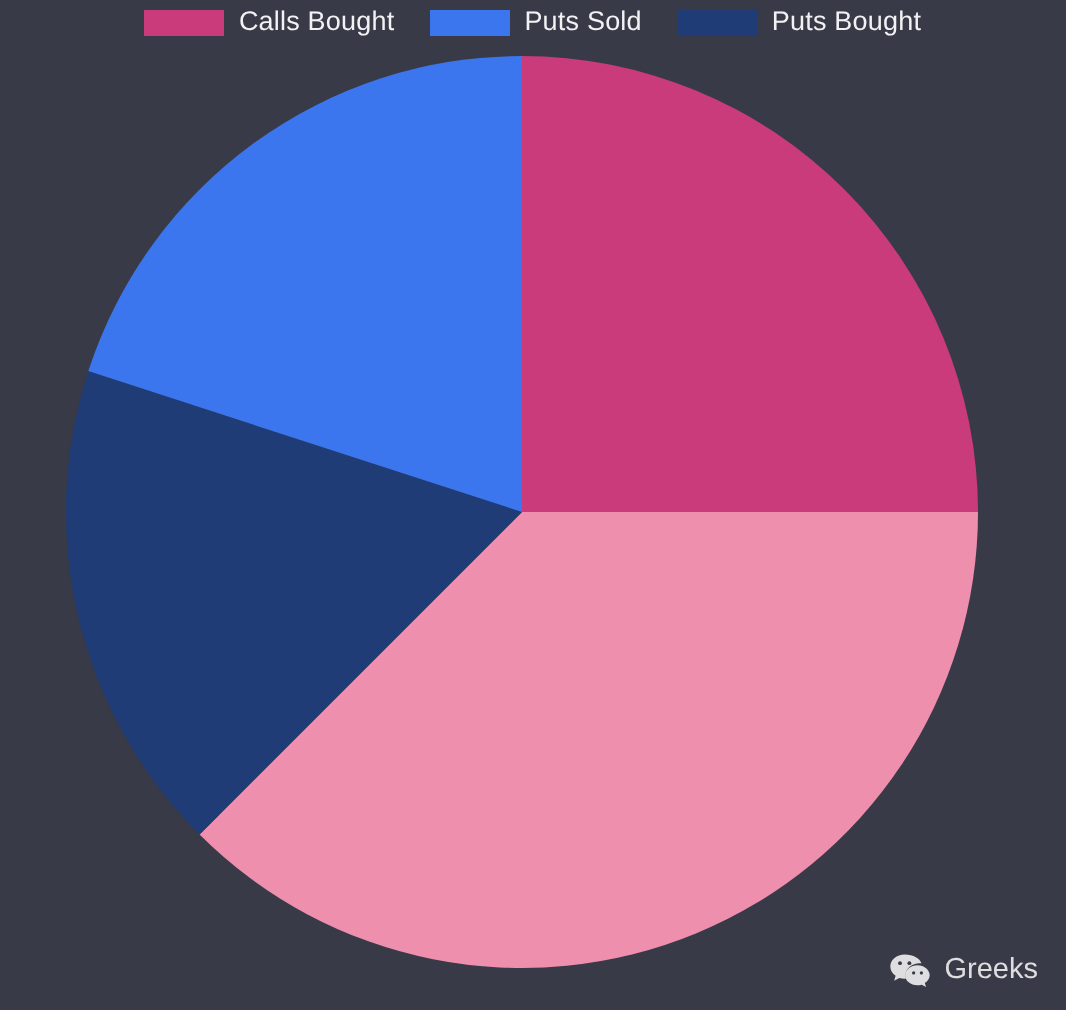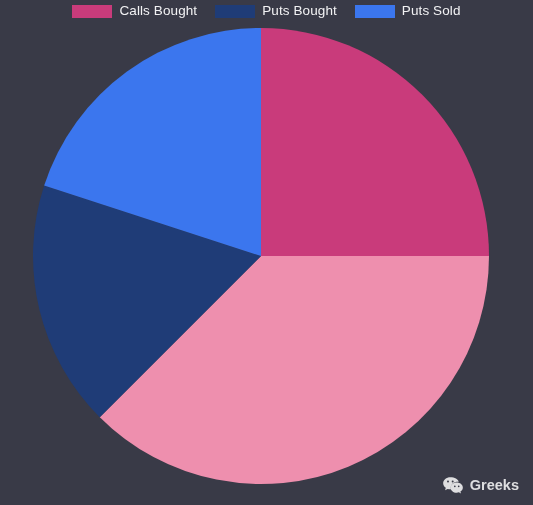--- a/index.html
+++ b/index.html
@@ -71,21 +71,20 @@
   
   .watermark {
     position: absolute;
     right: 14px;
     bottom: 11px;
     display: flex;
     flex-direction: row;
     align-items: center;
     gap: 7px;
     opacity: 0.92;
-    font-weight: bold;
   }
   .watermark-icon {
     width: 20px;
     height: 18px;
     display: block;
   }
   .watermark-text {
     color: #ececed;
     font-size: 14.5px;
     line-height: 16px;
@@ -96,26 +95,26 @@
 <body style="background: rgb(57, 58, 71);">
 
 <div id="chart-root">
 
   <div class="legend">
     <div class="legend-item">
       <span class="legend-swatch" style="background: rgb(201, 59, 123);"></span>
       <span class="legend-label">Calls Bought</span>
     </div>
     <div class="legend-item">
+      <span class="legend-swatch" style="background: rgb(59, 118, 238);"></span>
+      <span class="legend-label">Puts Sold</span>
+    </div>
+    <div class="legend-item">
       <span class="legend-swatch" style="background: rgb(31, 60, 119);"></span>
       <span class="legend-label">Puts Bought</span>
-    </div>
-    <div class="legend-item">
-      <span class="legend-swatch" style="background: rgb(59, 118, 238);"></span>
-      <span class="legend-label">Puts Sold</span>
     </div>
   </div>
 
   <div class="pie-wrap">
     <svg class="pie-svg" viewBox="0 0 533 505" xmlns="http://www.w3.org/2000/svg">
       <g id="pie-slices">
           <path d="M 261.00 256.00 L 261.00 28.00 A 228 228 0 0 1 489.00 256.00 Z" fill="#c93b7b"></path>
           <path d="M 261.00 256.00 L 489.00 256.00 A 228 228 0 0 1 99.78 417.22 Z" fill="#ee8fae"></path>
           <path d="M 261.00 256.00 L 99.78 417.22 A 228 228 0 0 1 44.16 185.54 Z" fill="#1f3c77"></path>
           <path d="M 261.00 256.00 L 44.16 185.54 A 228 228 0 0 1 261.00 28.00 Z" fill="#3b76ee"></path>

